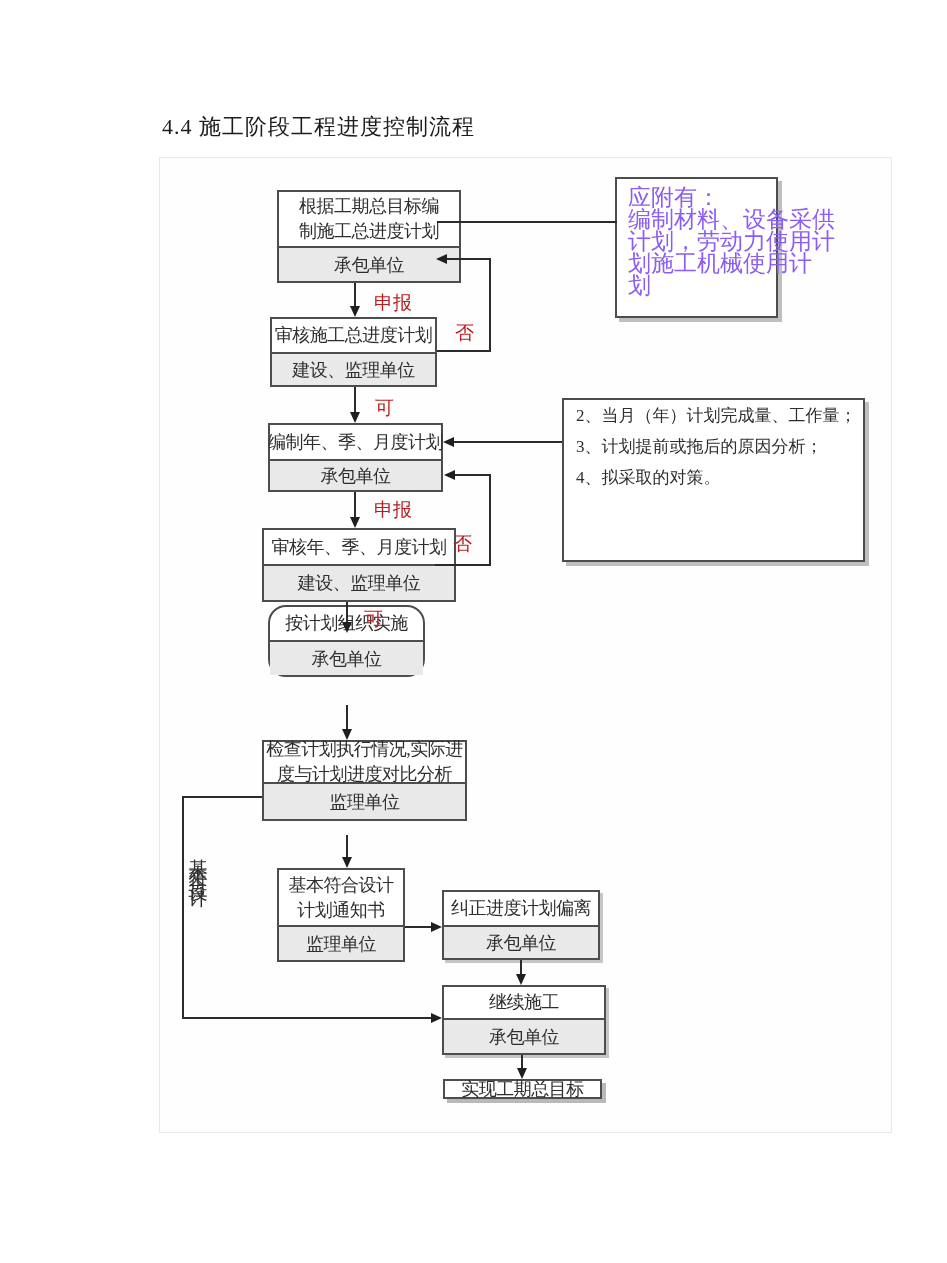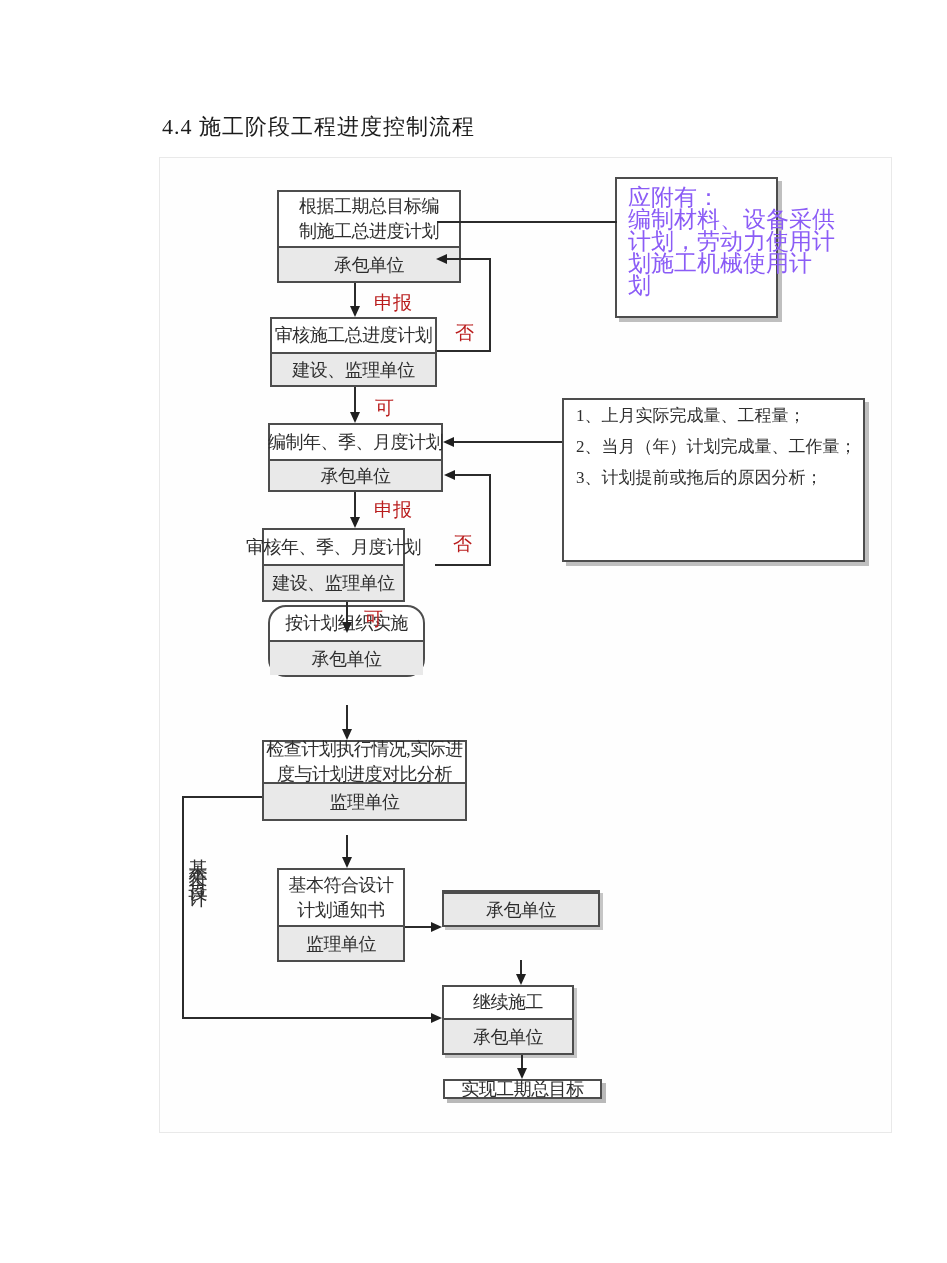--- a/index.html
+++ b/index.html
@@ -50,21 +50,21 @@
     <div class="sec-org" style="height:31px">建设、监理单位</div>
   </div>
 
   <div class="fbox" style="left:268px;top:423px;width:175px;">
     <div class="sec-title" style="height:34px">
       <span>编制年、季、月度计划</span>
     </div>
     <div class="sec-org" style="height:29px">承包单位</div>
   </div>
 
-  <div class="fbox" style="left:262px;top:528px;width:143px;">
+  <div class="fbox" style="left:262px;top:528px;width:194px;">
     <div class="sec-title" style="height:34px">
       <span>审核年、季、月度计划</span>
     </div>
     <div class="sec-org" style="height:34px">建设、监理单位</div>
   </div>
 
   <div class="fbox" style="left:268px;top:605px;width:157px;border-radius:18px;">
     <div class="sec-title" style="height:33px">
       <span>按计划组织实施</span>
     </div>
@@ -81,24 +81,27 @@
 
   <div class="fbox" style="left:277px;top:868px;width:128px;">
     <div class="sec-title" style="height:55px">
       <span>基本符合设计</span>
       <span>计划通知书</span>
     </div>
     <div class="sec-org" style="height:33px">监理单位</div>
   </div>
 
   <div class="fbox" style="left:442px;top:890px;width:158px;box-shadow:3px 3px 0 #c6c6c6;">
+    <div class="sec-title" style="height:33px">
+      <span>纠正进度计划偏离</span>
+    </div>
     <div class="sec-org" style="height:31px">承包单位</div>
   </div>
 
-  <div class="fbox" style="left:442px;top:985px;width:132px;box-shadow:3px 3px 0 #c6c6c6;">
+  <div class="fbox" style="left:442px;top:985px;width:164px;box-shadow:3px 3px 0 #c6c6c6;">
     <div class="sec-title" style="height:31px">
       <span>继续施工</span>
     </div>
     <div class="sec-org" style="height:33px">承包单位</div>
   </div>
 
   <div class="fbox" style="left:443px;top:1079px;width:159px;box-shadow:4px 4px 0 #b9b9b9;">
     <div class="sec-title" style="height:16px">
       <span>实现工期总目标</span>
     </div>
@@ -106,23 +109,23 @@
 
   <div class="note" style="left:615px;top:177px;width:163px;height:141px;padding:8px 0 0 11px;">
     <div class="note-line">应附有：</div>
     <div class="note-line">编制材料、设备采供</div>
     <div class="note-line">计划，劳动力使用计</div>
     <div class="note-line">划施工机械使用计</div>
     <div class="note-line">划</div>
   </div>
 
   <div class="note" style="left:562px;top:398px;width:303px;height:164px;">
-    <div class="note-item">1、上月实际完成量、工程量；</div>
     <div class="note-item">2、当月（年）计划完成量、工作量；</div>
     <div class="note-item">3、计划提前或拖后的原因分析；</div>
+    <div class="note-item">4、拟采取的对策。</div>
   </div>
 
   <div class="hline" style="left:437px;top:221px;width:180px;"></div>
 
   <div class="vline" style="left:354px;top:283px;height:25px;"></div>
   <div class="arr-down" style="left:350px;top:306px;"></div>
 
   <div class="vline" style="left:354px;top:387px;height:26px;"></div>
   <div class="arr-down" style="left:350px;top:412px;"></div>
 

